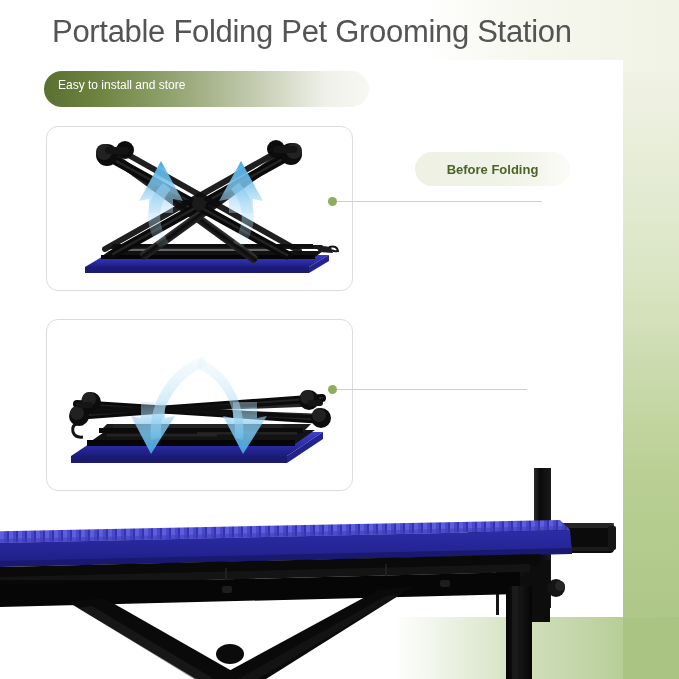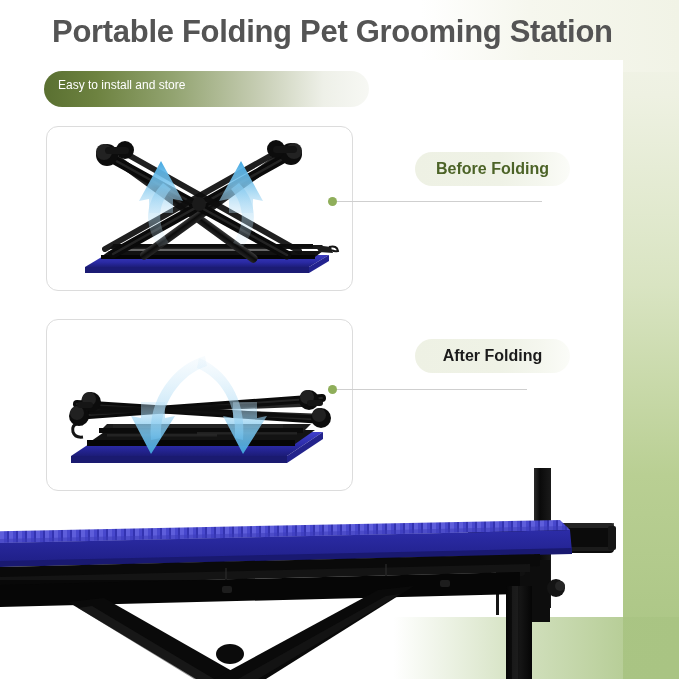--- a/index.html
+++ b/index.html
@@ -40,21 +40,21 @@
     left: 0; top: 60px;
     width: 623px; height: 560px;
     background: #ffffff;
   }
 
   
   .title {
     position: absolute;
     left: 52px; top: 14px;
     font-size: 31px;
-    font-weight: bold;
+    font-weight: normal;
     color: #545454;
     letter-spacing: -0.3px;
     white-space: nowrap;
   }
   .subtitle-pill {
     position: absolute;
     left: 44px; top: 71px;
     width: 325px; height: 36px;
     border-radius: 18px;
     background: linear-gradient(to right, #5a7031 0%, #6d8240 16%, #93a471 40%, #c6cdb3 66%, #eef0e8 86%, #f7f8f4 100%);
@@ -85,21 +85,21 @@
   .callout-pill {
     position: absolute;
     height: 34px;
     border-radius: 17px;
     background: linear-gradient(to right, #eef1e4 0%, #eff2e6 55%, #f5f7ef 82%, #fbfcf8 100%);
     display: flex;
     align-items: center;
     justify-content: center;
   }
   .callout-pill span {
-    font-size: 16px;
+    font-size: 13px;
     font-weight: bold;
     white-space: nowrap;
   }
   #pill-before { left: 415px; top: 152px; width: 155px; }
   #pill-before span { color: #4c6327; }
   #pill-after  { left: 415px; top: 339px; width: 155px; }
   #pill-after span  { color: #1b1b1b; }
 
   .lead-line {
     position: absolute;
@@ -279,23 +279,20 @@
       </svg>
     </div>
   </div>
 
   <div class="callout-pill" id="pill-before">
     <span>Before Folding</span>
   </div>
   <div class="lead-line" id="line-before"></div>
   <div class="lead-dot" id="dot-before"></div>
 
-  <div class="callout-pill" id="pill-after">
-    <span>After Folding</span>
-  </div>
   <div class="lead-line" id="line-after"></div>
   <div class="lead-dot" id="dot-after"></div>
 
   <div class="hero">
     <svg width="679" height="211" viewBox="0 0 679 211">
       <defs>
         <linearGradient id="topBlue" x1="0" y1="0" x2="0" y2="1">
           <stop offset="0%" stop-color="#5757d8"></stop>
           <stop offset="50%" stop-color="#4141c4"></stop>
           <stop offset="100%" stop-color="#3333ae"></stop>

